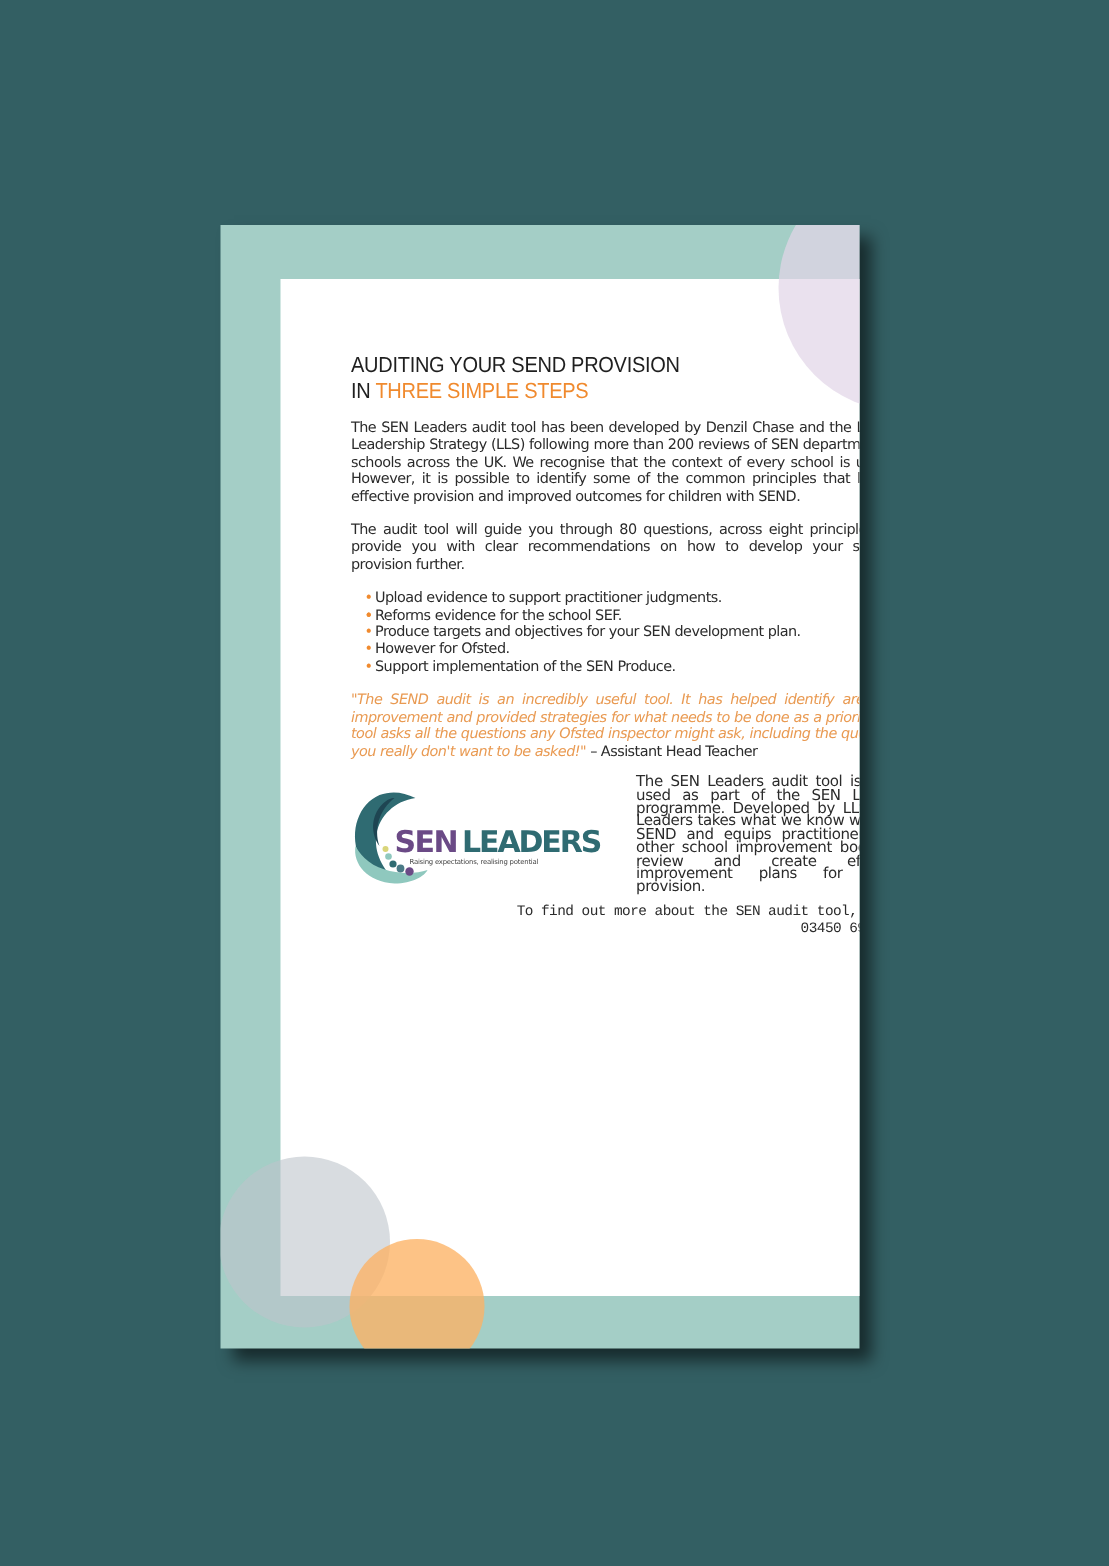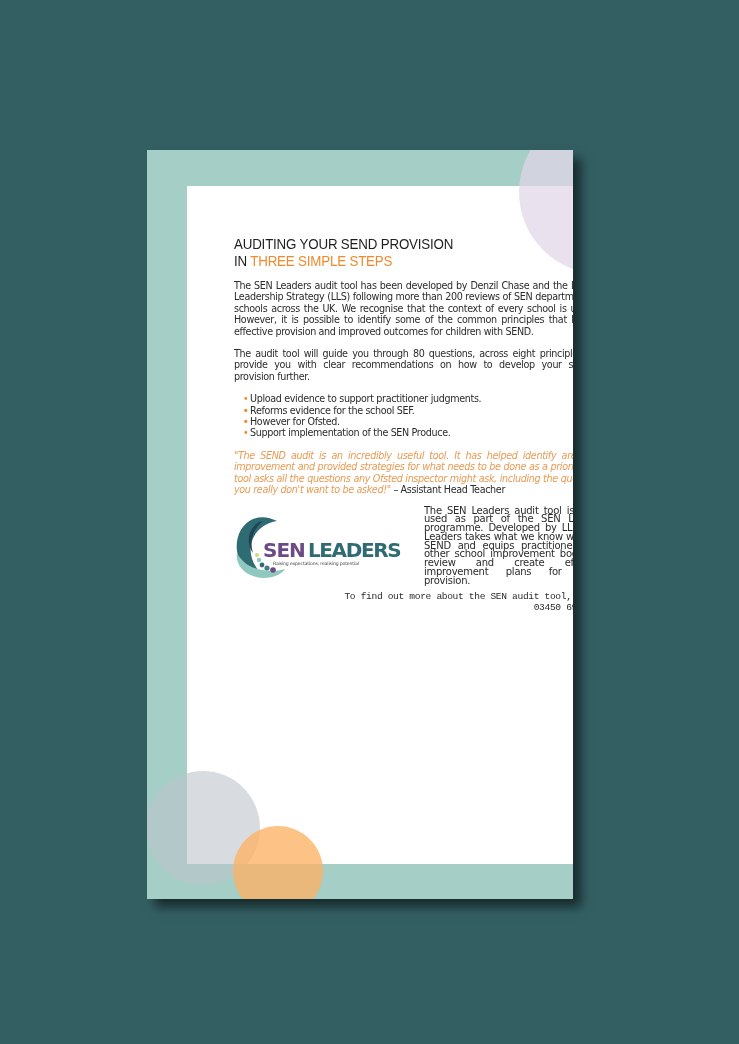--- a/index.html
+++ b/index.html
@@ -155,21 +155,21 @@
       <span>IN </span><span class="accent">THREE SIMPLE STEPS</span>
     </h1>
 
     <p>The SEN Leaders audit tool has been developed by Denzil Chase and the London Leadership Strategy (LLS) following more than 200 reviews of SEN departments in schools across the UK. We recognise that the context of every school is unique. However, it is possible to identify some of the common principles that lead to effective provision and improved outcomes for children with SEND.</p>
     <p>The audit tool will guide you through 80 questions, across eight principles and provide you with clear recommendations on how to develop your school's provision further.</p>
 
     <ul>
       <li><span class="bullet">•</span><span>Upload evidence to support practitioner judgments.</span></li>
       <li><span class="bullet">•</span></li>
       <li><span class="bullet">•</span><span>Reforms evidence for the school SEF.</span></li>
-      <li><span class="bullet">•</span></li>
+      <li><span class="bullet">•</span><span>Produce targets and objectives for your SEN development plan.</span></li>
       <li><span class="bullet">•</span><span>However for Ofsted.</span></li>
       <li><span class="bullet">•</span><span>Support implementation of the SEN Produce.</span></li>
     </ul>
 
     <p class="quote"><span>"The SEND audit is an incredibly useful tool. It has helped identify areas for improvement and provided strategies for what needs to be done as a priority. The tool asks all the questions any Ofsted inspector might ask, including the questions you really don't want to be asked!"</span><span class="attrib"> – Assistant Head Teacher</span></p>
 
     <div class="logo-row">
       <svg class="logo" viewBox="0 0 170 64" xmlns="http://www.w3.org/2000/svg">
 
         <path d="M20 4 C 6 10, 0 28, 6 44 C 10 54, 20 60, 32 62 C 22 54, 16 42, 18 30 C 20 18, 30 8, 44 6 C 36 2, 28 1, 20 4 Z" fill="#2f6b72"></path>

